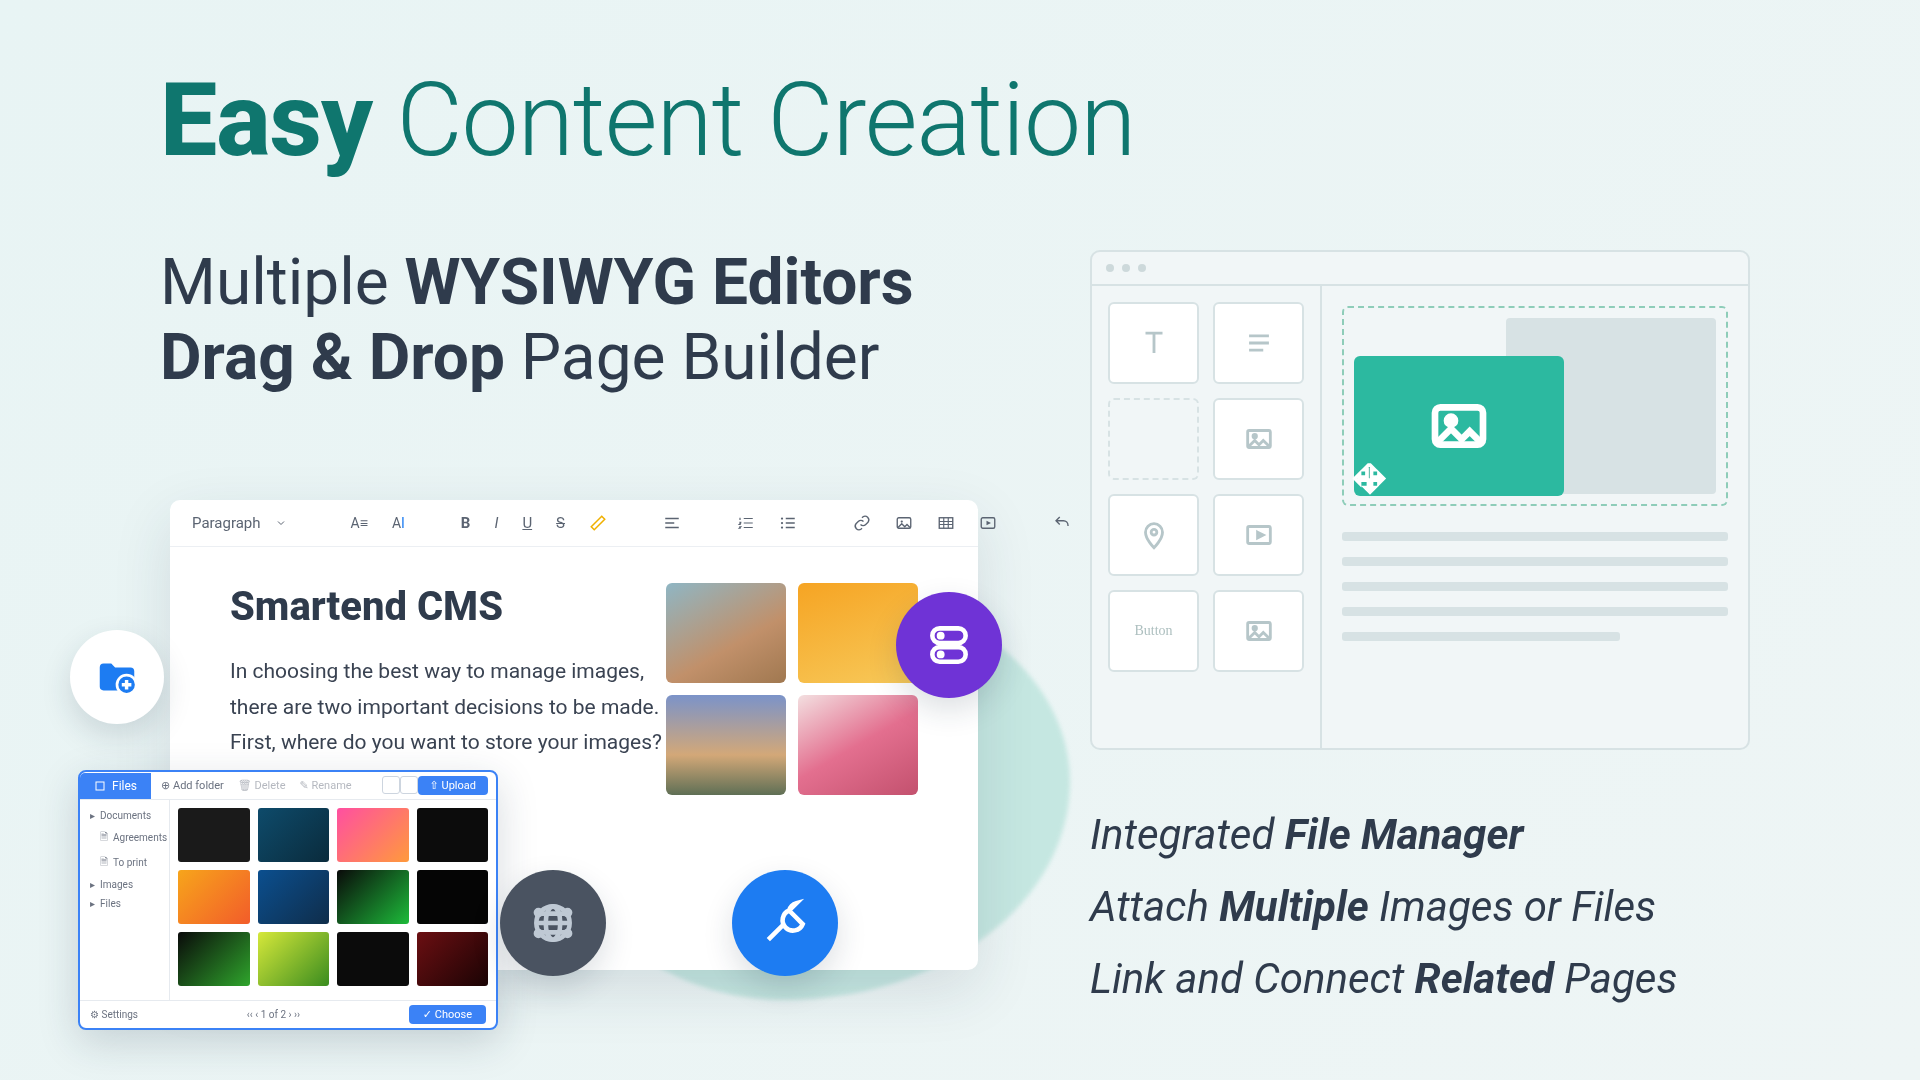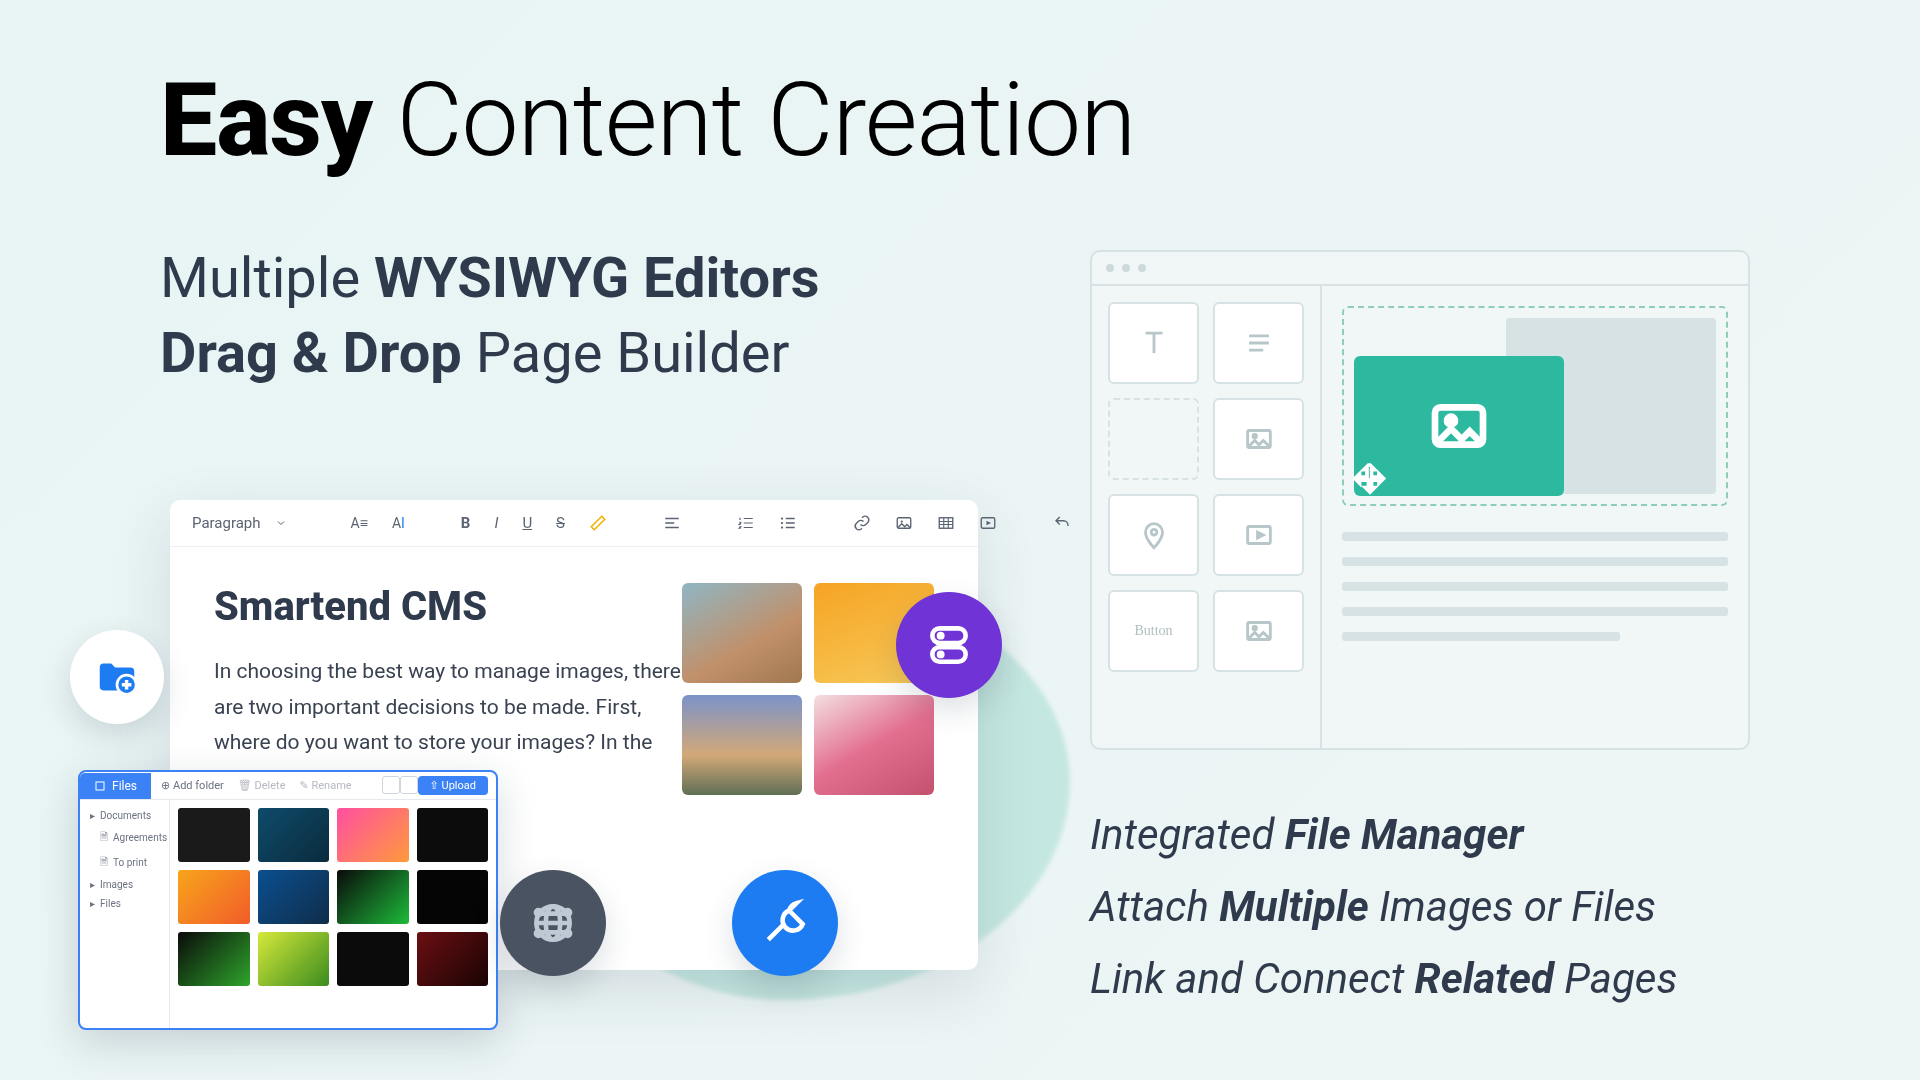--- a/index.html
+++ b/index.html
@@ -2,39 +2,39 @@
 <html><head>
 <meta charset="utf-8">
 <style>
 * { margin: 0; padding: 0; box-sizing: border-box; }
 body {
   width: 1920px; height: 1080px;
   background: linear-gradient(135deg, #e8f4f4 0%, #eef5f5 100%);
   font-family: -apple-system, BlinkMacSystemFont, 'Segoe UI', Roboto, sans-serif;
   position: relative; overflow: hidden;
 }
-.headline { position: absolute; left: 160px; top: 60px; font-size: 102px; color: #000000; letter-spacing: -1px; }
+.headline { position: absolute; left: 160px; top: 60px; font-size: 102px; color: #0f766e; letter-spacing: -1px; }
 .headline .bold { font-weight: 800; }
 .headline .light { font-weight: 300; }
-.subline { position: absolute; left: 160px; font-size: 56px; color: #2f3b4c; font-weight: 400; }
+.subline { position: absolute; left: 160px; font-size: 64px; color: #2f3b4c; font-weight: 400; }
 .subline .bold { font-weight: 700; }
 .sub1 { top: 245px; }
 .sub2 { top: 320px; }
 
 
 .blob { position: absolute; left: 550px; top: 580px; width: 520px; height: 420px; background: #bfe5de; border-radius: 48% 52% 55% 45% / 50% 48% 52% 50%; filter: blur(2px); opacity: .85; }
 
 
 .editor { position: absolute; left: 170px; top: 500px; width: 808px; height: 470px; background: #fff; border-radius: 10px; box-shadow: 0 20px 60px rgba(30,50,70,.12); }
 .toolbar { display: flex; align-items: center; gap: 24px; padding: 10px 14px; border-bottom: 1px solid #eceff3; font-size: 15px; color: #5b6472; }
 .para { display: flex; align-items: center; gap: 14px; padding: 4px 8px; }
 .tsep { width: 1px; height: 22px; background: #e3e7ec; margin: 0 4px; }
 .tbtn { width: 26px; height: 26px; display: flex; align-items: center; justify-content: center; color: #5b6472; cursor: pointer; }
 .tbtn svg { width: 18px; height: 18px; }
-.editor-body { padding: 36px 44px; display: flex; }
+.editor-body { padding: 36px 60px; display: flex; }
 .ed-left { flex: 1; }
 .ed-title { font-size: 40px; font-weight: 800; color: #2f3b4c; margin-bottom: 24px; }
 .ed-text { font-size: 21px; line-height: 1.7; color: #3a4352; }
 .ed-imgs { display: grid; grid-template-columns: 120px 120px; grid-auto-rows: 100px; gap: 12px; }
 .ed-imgs div { border-radius: 6px; }
 .img1 { background: linear-gradient(150deg,#8fb6c4 0%, #c1906a 60%, #a07850 100%); }
 .img2 { background: linear-gradient(160deg,#f6a423 0%, #f7c95a 100%); }
 .img3 { background: linear-gradient(180deg,#7b93c9 0%, #d3a878 60%, #5f6f55 100%); }
 .img4 { background: linear-gradient(150deg,#f3dfe0 0%, #e36f8f 50%, #c3516e 100%); }
 
@@ -250,20 +250,25 @@
       <div class="th4"></div>
         <div class="th5"></div>
         <div class="th6"></div>
         <div class="th7"></div>
       <div class="th8"></div>
         <div class="th9"></div>
         <div class="th10"></div>
         <div class="th11"></div>
     </div>
   </div>
+  <div class="fm-foot">
+    <span>⚙ <span>Settings</span></span>
+    <span>‹‹ ‹ <span>1 of 2</span> › ››</span>
+    <div class="fm-choose">✓ <span>Choose</span></div>
+  </div>
 </div>
 
 <div class="circ c-add">
   <svg viewBox="0 0 24 24" width="46" height="46">
       <path d="M3 7a2 2 0 012-2h4l2 2h8a2 2 0 012 2v8a2 2 0 01-2 2H5a2 2 0 01-2-2V7z" fill="#1d7cf2" stroke="none"></path>
       <circle cx="17" cy="16" r="5" fill="#1d7cf2" stroke="#fff" stroke-width="1.4"></circle>
       <path d="M17 13.5v5M14.5 16h5" stroke="#fff" stroke-width="1.8"></path>
     </svg>
 </div>
 <div class="circ c-db">

